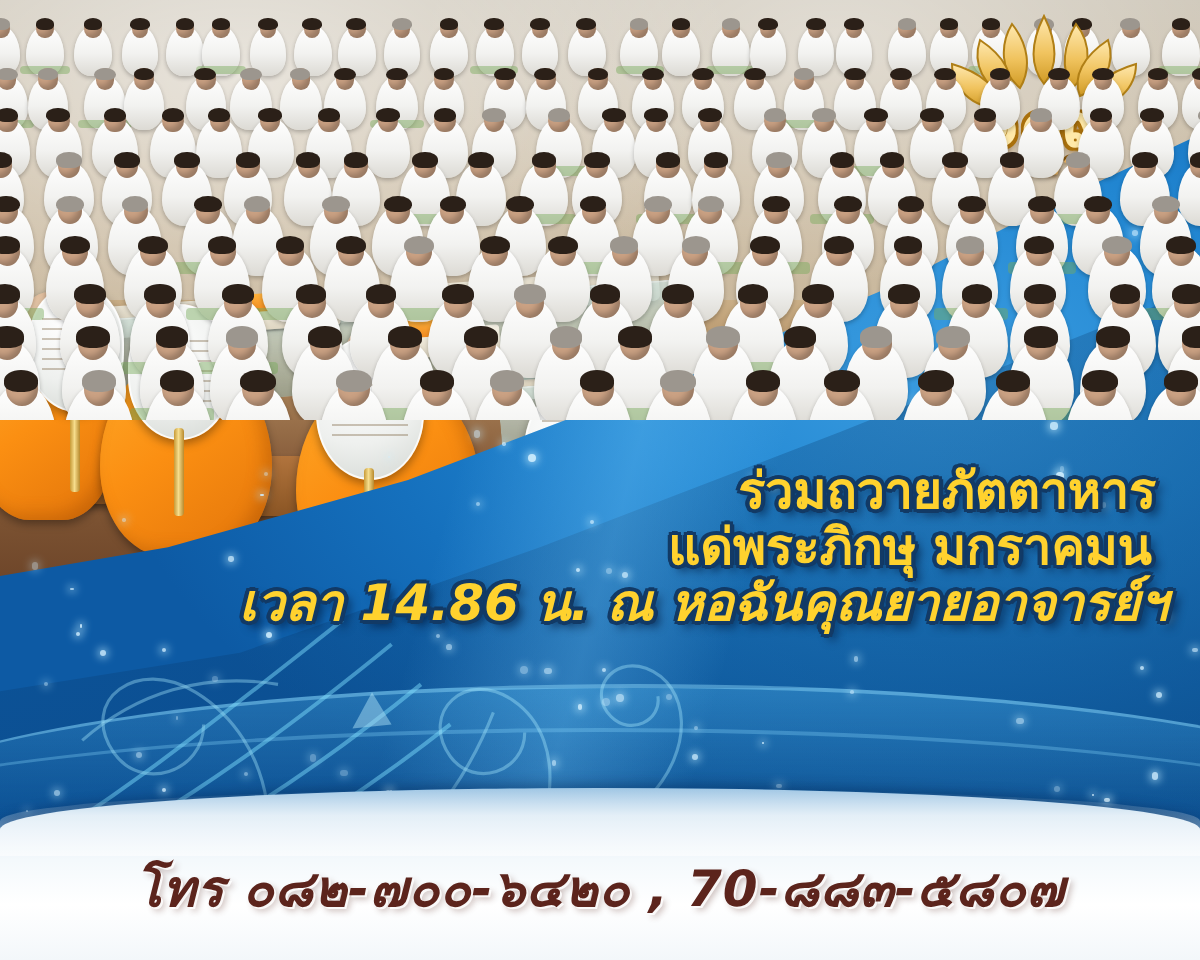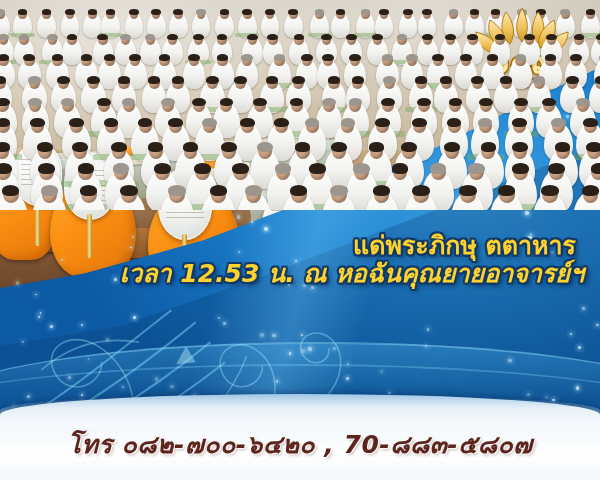--- a/index.html
+++ b/index.html
@@ -946,22 +946,23 @@
         <div class="spark" style="left: 154.594px; top: 377.355px; width: 3.74638px; height: 3.74638px; opacity: 0.384833;"></div>
         <div class="spark" style="left: 416.229px; top: 253.498px; width: 1.8525px; height: 1.8525px; opacity: 0.358472;"></div>
         <div class="spark" style="left: 595.77px; top: 323.727px; width: 2.77199px; height: 2.77199px; opacity: 0.691741;"></div>
         <div class="spark" style="left: 260.317px; top: 333.062px; width: 3.96486px; height: 3.96486px; opacity: 0.461648;"></div>
         <div class="spark" style="left: 390.768px; top: 168.711px; width: 1.78356px; height: 1.78356px; opacity: 0.367972;"></div>
         <div class="spark" style="left: 456.355px; top: 199.359px; width: 3.72017px; height: 3.72017px; opacity: 0.516877;"></div>
       </div>
   </div>
 
   <div class="textblock">
-    <span class="line l2">แด่พระภิกษุ ตตาหาร</span>
-    <span class="line l5">เวลา 12.53 น. ณ หอฉันคุณยายอาจารย์ฯ</span>
+    <span class="line l1">ร่วมถวายภัตตาหาร</span>
+    <span class="line l2">แด่พระภิกษุ มกราคมน</span>
+    <span class="line l5">เวลา 14.86 น. ณ หอฉันคุณยายอาจารย์ฯ</span>
   </div>
 
   <div class="bottomband"></div>
   <div class="bottomband-gloss"></div>
   <div class="phone">โทร ๐๘๒-๗๐๐-๖๔๒๐ , 70-๘๘๓-๕๘๐๗</div>
 
   <div class="logo">
     <svg class="lotus" viewBox="0 0 128 86">
       <defs>
         <linearGradient id="gp" x1="0" y1="0" x2="0" y2="1">

